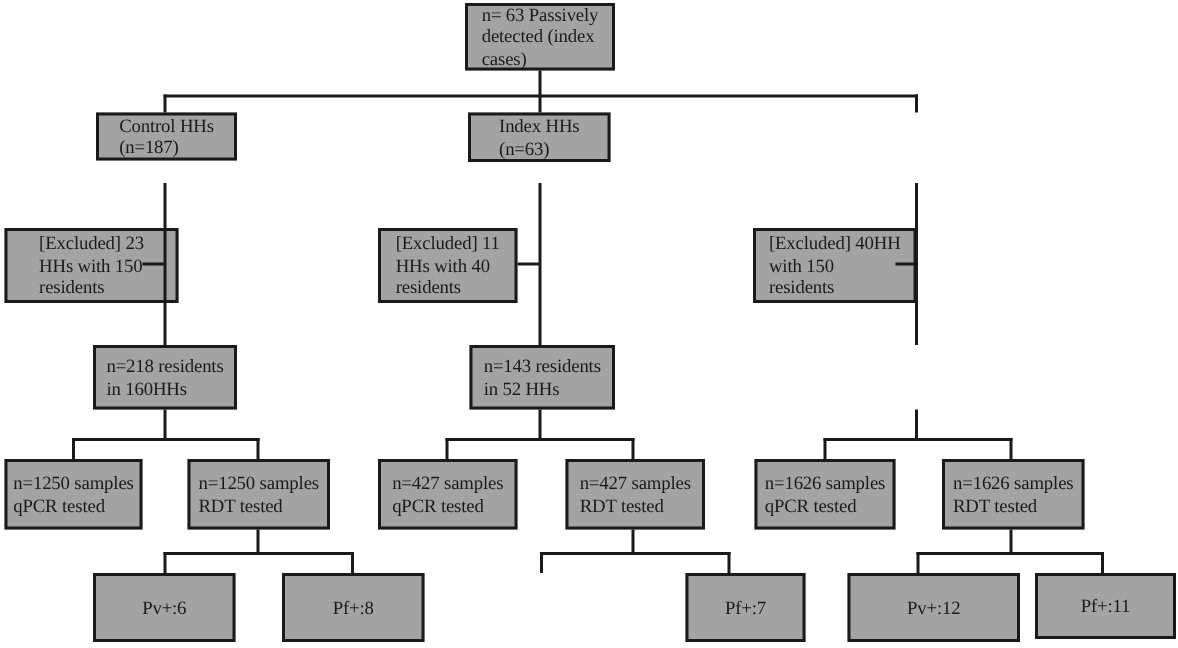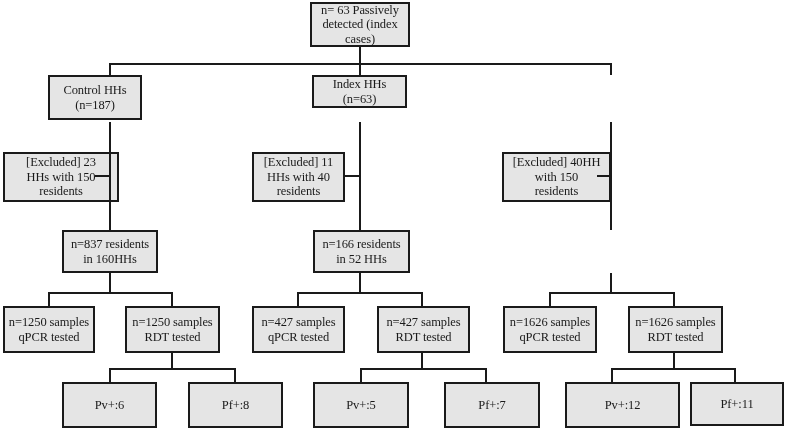--- a/index.html
+++ b/index.html
@@ -7,81 +7,80 @@
     position:relative;
     width:785px;height:432px;
     background:#ffffff;
     font-family:"Liberation Serif", serif;
     color:#1a1a1a;
     overflow:hidden;
   }
   .box{
     position:absolute;
     border:2px solid #1a1a1a;
-    background:#e5e5e5;
+    background:#a3a3a3;
     box-sizing:border-box;
     display:flex;
     align-items:center;
     justify-content:center;
-    text-align:center;
+    text-align:left;
     white-space:pre-line;
     font-size:12.5px;
     line-height:1.16;
     padding:1px;
     letter-spacing:-0.1px;
   }
   .vline{position:absolute;width:2px;background:#1a1a1a;}
   .hline{position:absolute;height:2px;background:#1a1a1a;}
 </style>
 </head>
 <body>
 
 <div id="canvas">
 
   <div class="box" style="left:310px;top:2px;width:100px;height:45px">n= 63 Passively
 detected (index
 cases)</div>
 
-  <div class="box" style="left:48px;top:75px;width:94px;height:45px">Control HHs
+  <div class="box" style="left:64px;top:75px;width:94px;height:32px">Control HHs
 (n=187)</div>
   <div class="box" style="left:312px;top:75px;width:95px;height:33px">Index HHs
 (n=63)</div>
 
   <div class="box" style="left:3px;top:152px;width:116px;height:50px">[Excluded] 23
 HHs with 150
 residents</div>
   <div class="box" style="left:252px;top:152px;width:93px;height:50px">[Excluded] 11
 HHs with 40
 residents</div>
   <div class="box" style="left:502px;top:152px;width:109px;height:50px">[Excluded] 40HH
 with 150
 residents</div>
 
-  <div class="box" style="left:62px;top:230px;width:96px;height:43px">n=837 residents
+  <div class="box" style="left:62px;top:230px;width:96px;height:43px">n=218 residents
 in 160HHs</div>
-  <div class="box" style="left:313px;top:230px;width:97px;height:43px">n=166 residents
+  <div class="box" style="left:313px;top:230px;width:97px;height:43px">n=143 residents
 in 52 HHs</div>
 
   <div class="box" style="left:3px;top:306px;width:92px;height:47px">n=1250 samples
 qPCR tested</div>
   <div class="box" style="left:125px;top:306px;width:95px;height:47px">n=1250 samples
 RDT tested</div>
   <div class="box" style="left:252px;top:306px;width:93px;height:47px">n=427 samples
 qPCR tested</div>
   <div class="box" style="left:377px;top:306px;width:93px;height:47px">n=427 samples
 RDT tested</div>
   <div class="box" style="left:503px;top:306px;width:94px;height:47px">n=1626 samples
 qPCR tested</div>
   <div class="box" style="left:628px;top:306px;width:95px;height:47px">n=1626 samples
 RDT tested</div>
 
   <div class="box" style="left:62px;top:382px;width:95px;height:46px">Pv+:6</div>
   <div class="box" style="left:188px;top:382px;width:95px;height:46px">Pf+:8</div>
-  <div class="box" style="left:313px;top:382px;width:96px;height:46px">Pv+:5</div>
-  <div class="box" style="left:444px;top:382px;width:96px;height:46px">Pf+:7</div>
+  <div class="box" style="left:457px;top:382px;width:80px;height:46px">Pf+:7</div>
   <div class="box" style="left:565px;top:382px;width:115px;height:46px">Pv+:12</div>
   <div class="box" style="left:690px;top:382px;width:94px;height:44px">Pf+:11</div>
 
   <div class="vline" style="left:359px;top:47px;height:17px"></div>
   <div class="hline" style="left:109px;top:63px;width:503px"></div>
   <div class="vline" style="left:109px;top:63px;height:12px"></div>
   <div class="vline" style="left:359px;top:63px;height:12px"></div>
   <div class="vline" style="left:610px;top:63px;height:12px"></div>
 
   <div class="vline" style="left:109px;top:122px;height:108px"></div>

